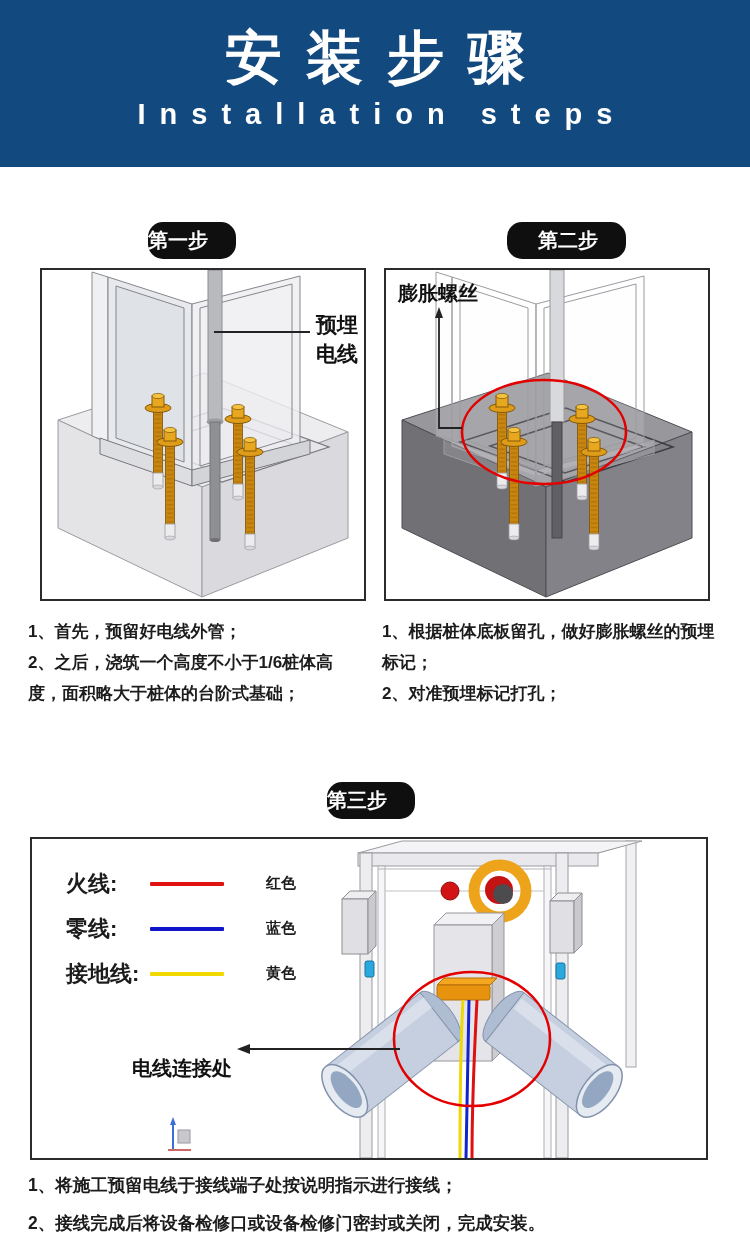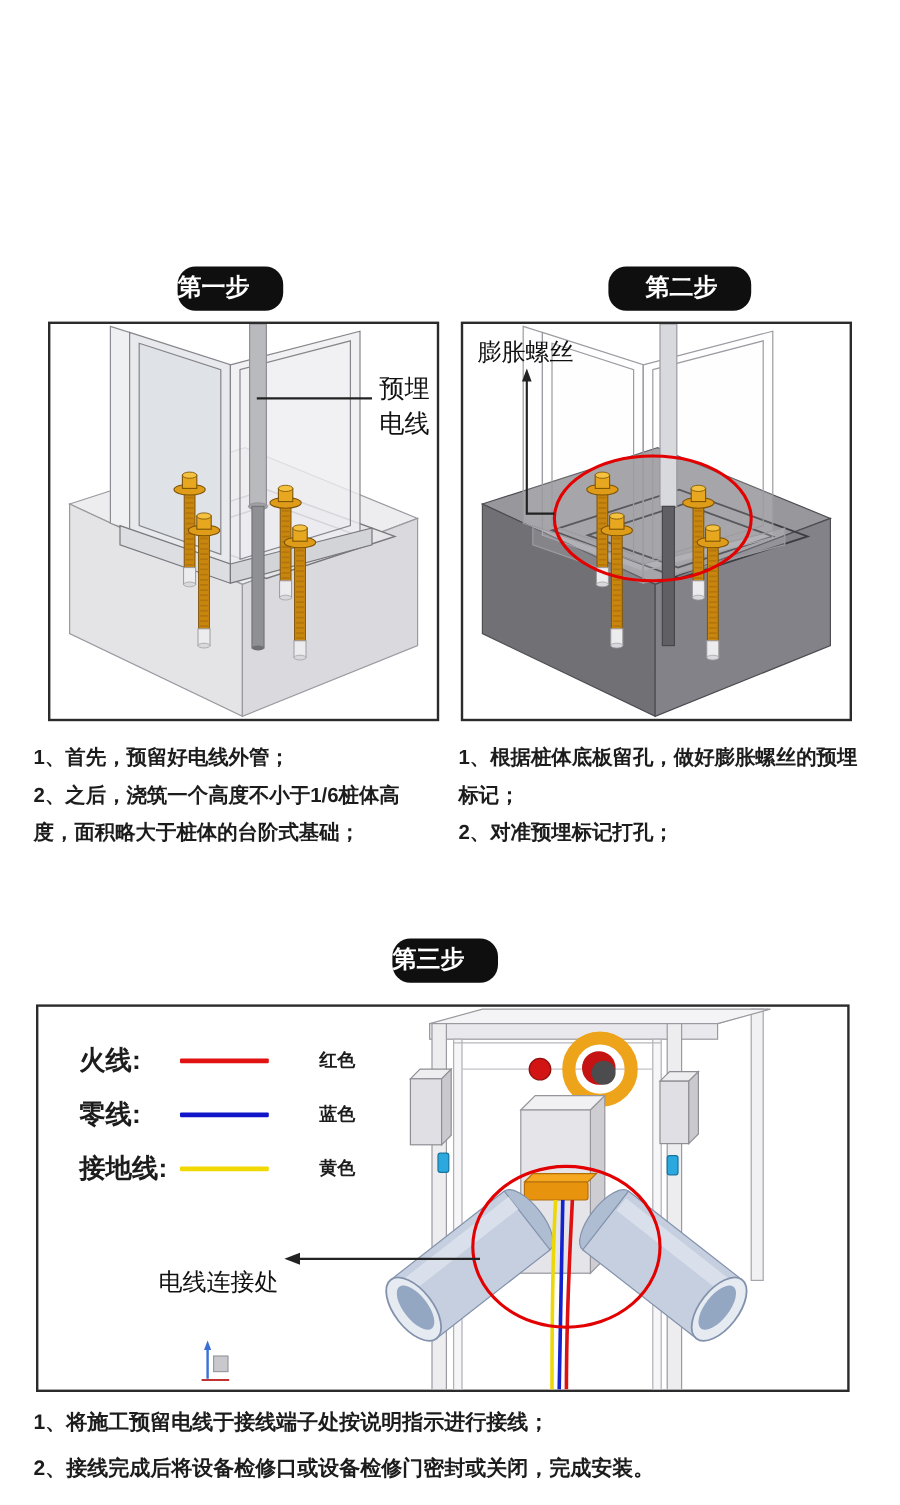--- a/index.html
+++ b/index.html
@@ -19,21 +19,21 @@
   .badge3{left:327px;top:782px;}
 
   
   .dbox{position:absolute;border:2px solid #2b2b2b;background:#fff;box-sizing:border-box;}
   .box1{left:40px;top:268px;width:326px;height:333px;}
   .box2{left:384px;top:268px;width:326px;height:333px;}
   .box3{left:30px;top:837px;width:678px;height:323px;}
   .dbox svg{position:absolute;left:0;top:0;width:100%;height:100%;}
 
   
-  .dlabel{position:absolute;font-weight:400;color:#111;}
+  .dlabel{position:absolute;font-weight:700;color:#111;}
   .lbl-wire{left:274px;top:40px;width:48px;font-size:21px;line-height:29px;}
   .lbl-anchor{left:12px;top:10px;font-size:20px;}
   .lbl-conn{left:100px;top:196px;font-size:20px;margin-top:20px;}
 
   
   .legend{position:absolute;left:34px;top:22px;}
   .lg-row{display:flex;align-items:center;height:45px;}
   .lg-label{width:84px;font-size:22px;font-weight:700;}
   .lg-line{width:74px;height:4px;border-radius:1px;}
   .lg-name{margin-left:42px;font-size:15px;font-weight:700;}
@@ -43,20 +43,24 @@
   .itext p{margin:0;}
   .t-left{left:28px;top:616px;width:336px;}
   .t-right{left:382px;top:616px;width:346px;}
   .t-bottom{left:28px;top:1166px;width:706px;line-height:38px;font-size:17.5px;}
 </style>
 </head>
 <body>
 
 <div class="page">
 
+  <div class="hdr" style="background-color: rgb(18, 73, 127);">
+    <div class="hdr-title">安装步骤</div>
+    <div class="hdr-sub">Installation steps</div>
+  </div>
 
   <div class="badge badge1">第一步</div>
   <div class="badge badge2">第二步</div>
   <div class="badge badge3">第三步</div>
 
   <div class="dbox box1">
     <svg viewBox="0 0 322 329">
       <defs>
         <g id="bolt-short">
           <rect x="-4.5" y="4" width="9" height="81" fill="#c9860f" stroke="#7c5206" stroke-width="0.8"></rect>

